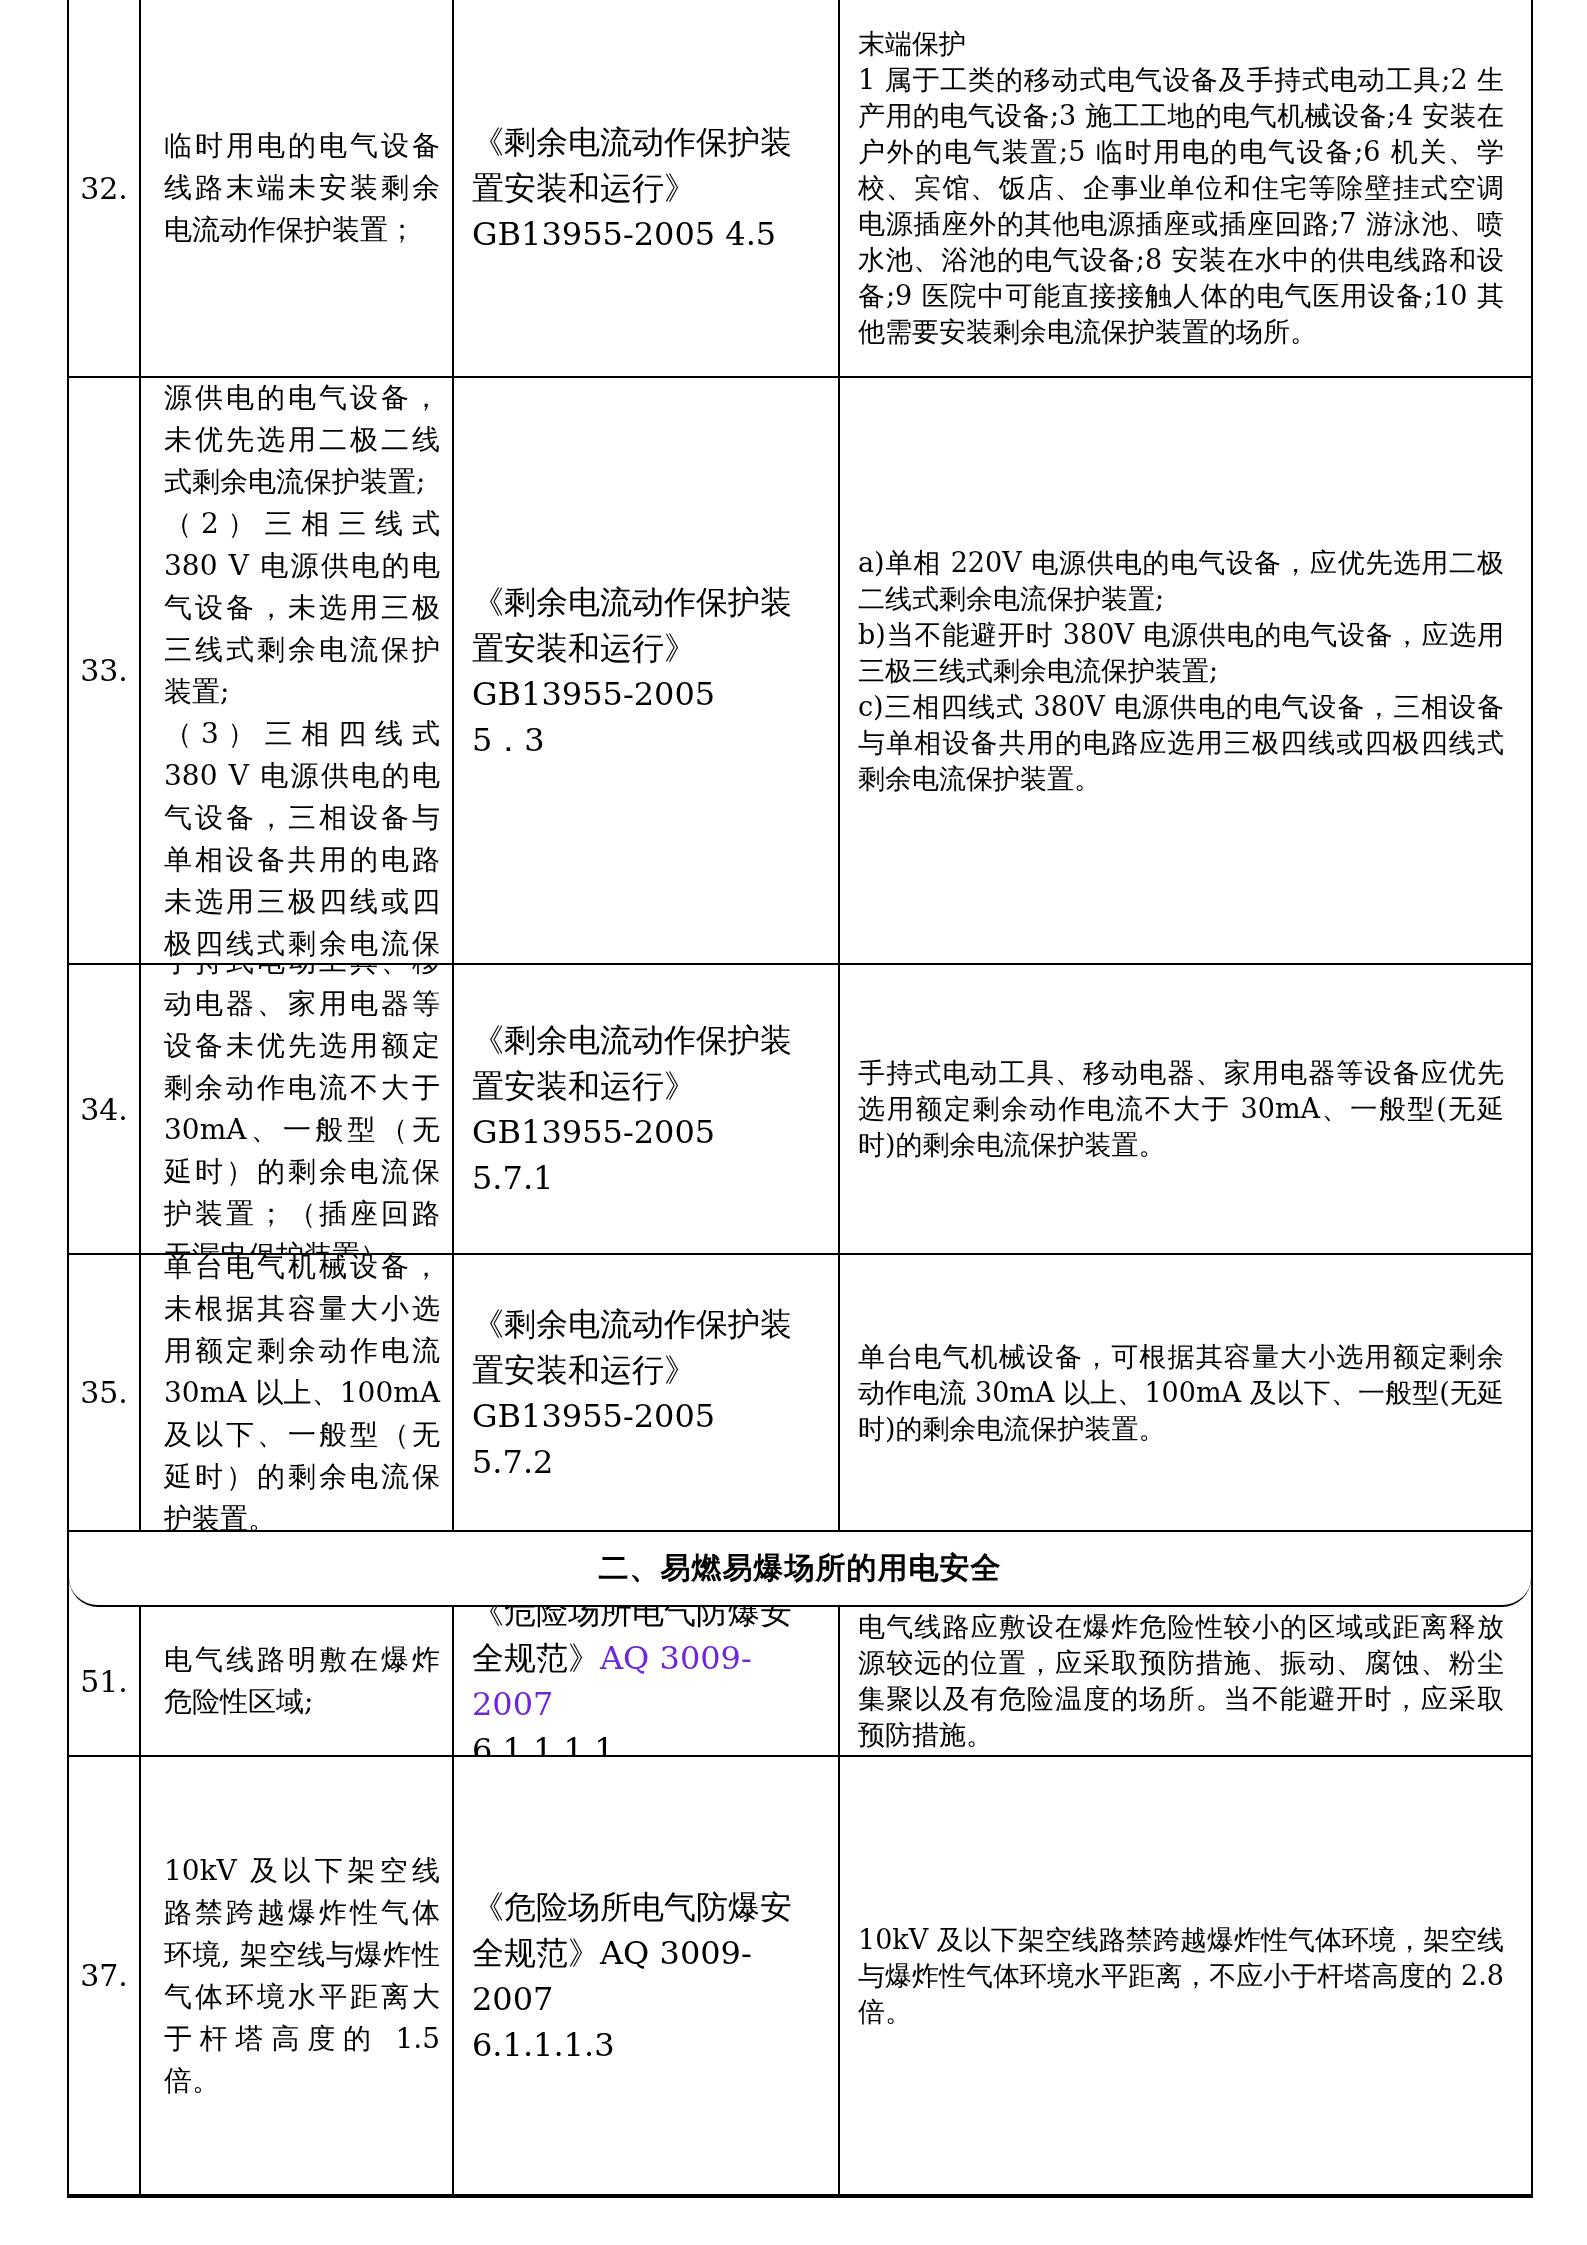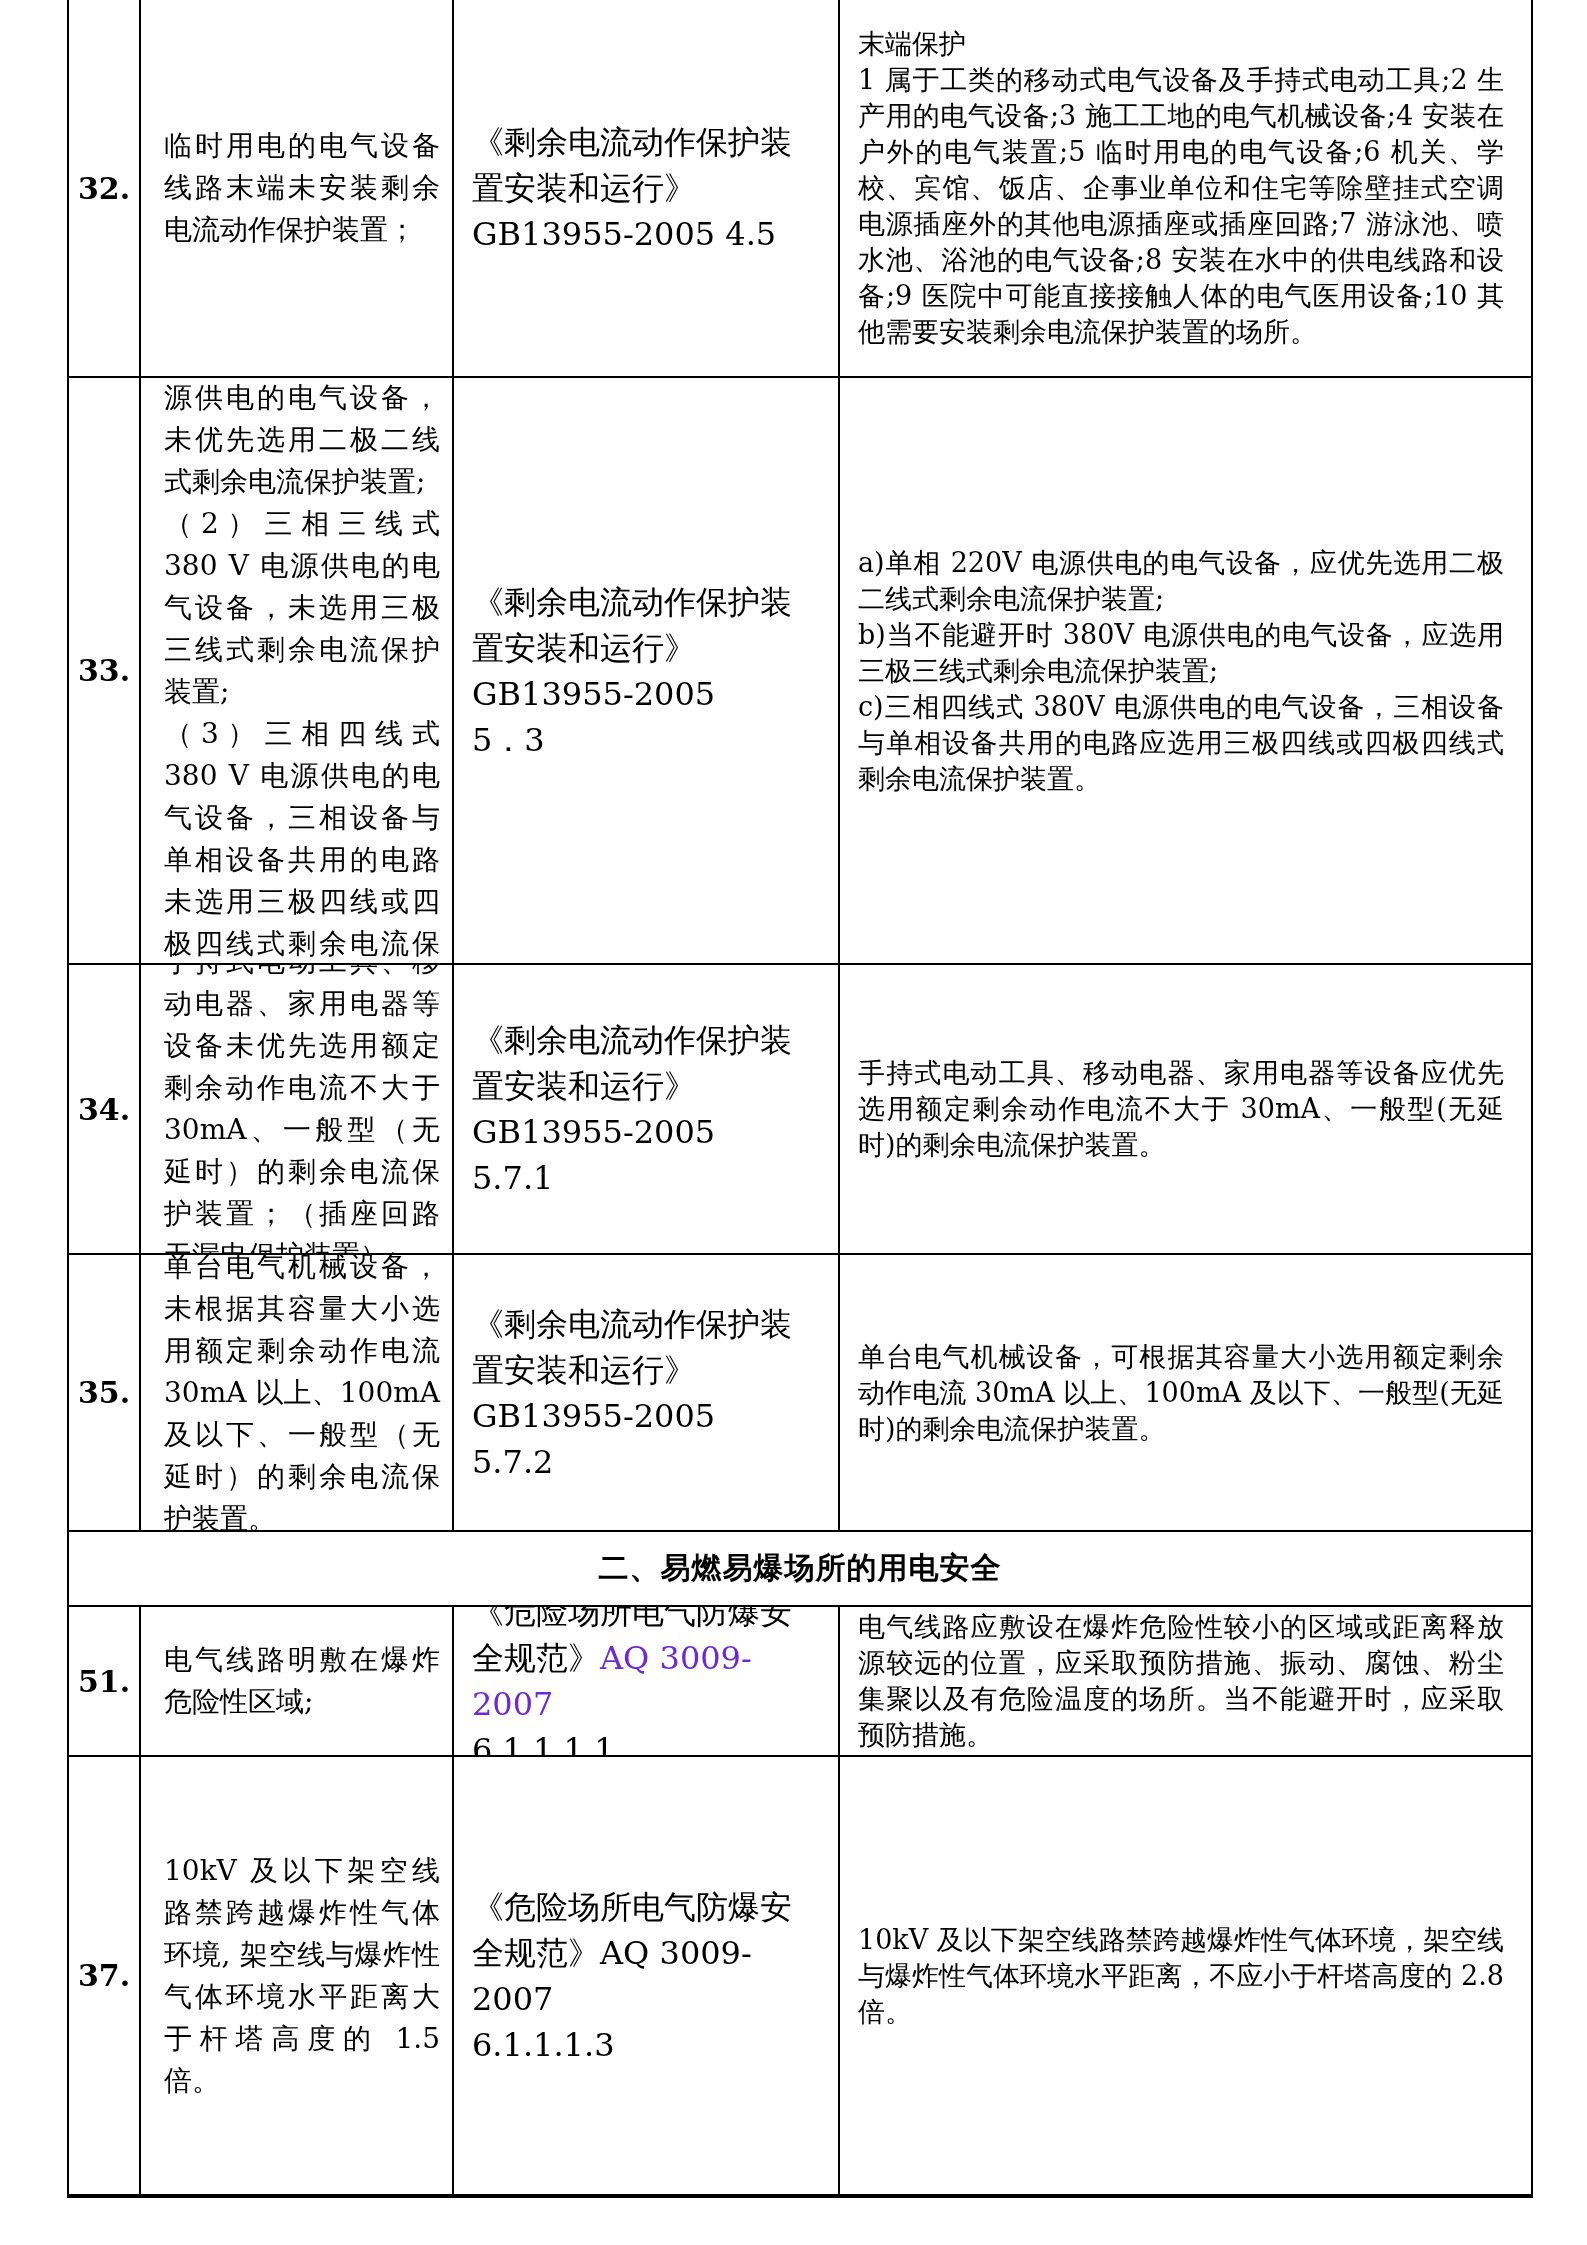--- a/index.html
+++ b/index.html
@@ -41,21 +41,20 @@
     overflow: hidden;
   }
   .td > .cell-inner { width: 100%; }
   .td:last-child { border-right: none; }
 
   .c1 {
     width: 72px;
     justify-content: center;
     font-size: 30px;
     text-align: center;
-    font-weight: bold;
   }
   .c2 {
     width: 302px;
     padding: 6px 12px;
     font-size: 28px;
     line-height: 42px;
     text-align: justify;
     margin-left: 11px;
   }
   .c3 {
@@ -70,21 +69,21 @@
     padding: 6px 18px;
     font-size: 27px;
     line-height: 36px;
     text-align: justify;
   }
 
   .h32 { height: 378px; }
   .h33 { height: 587px; }
   .h34 { height: 290px; }
   .h35 { height: 277px; }
-  .hsec { height: 75px; }
+  .hsec { height: 75px; border-radius: 29px; }
   .h36 { height: 150px; }
   .h37 { height: 441px; }
 
   .section-row {
     display: flex;
     align-items: center;
     justify-content: center;
     border-bottom: 2px solid #000;
     box-sizing: border-box;
     font-size: 30px;

